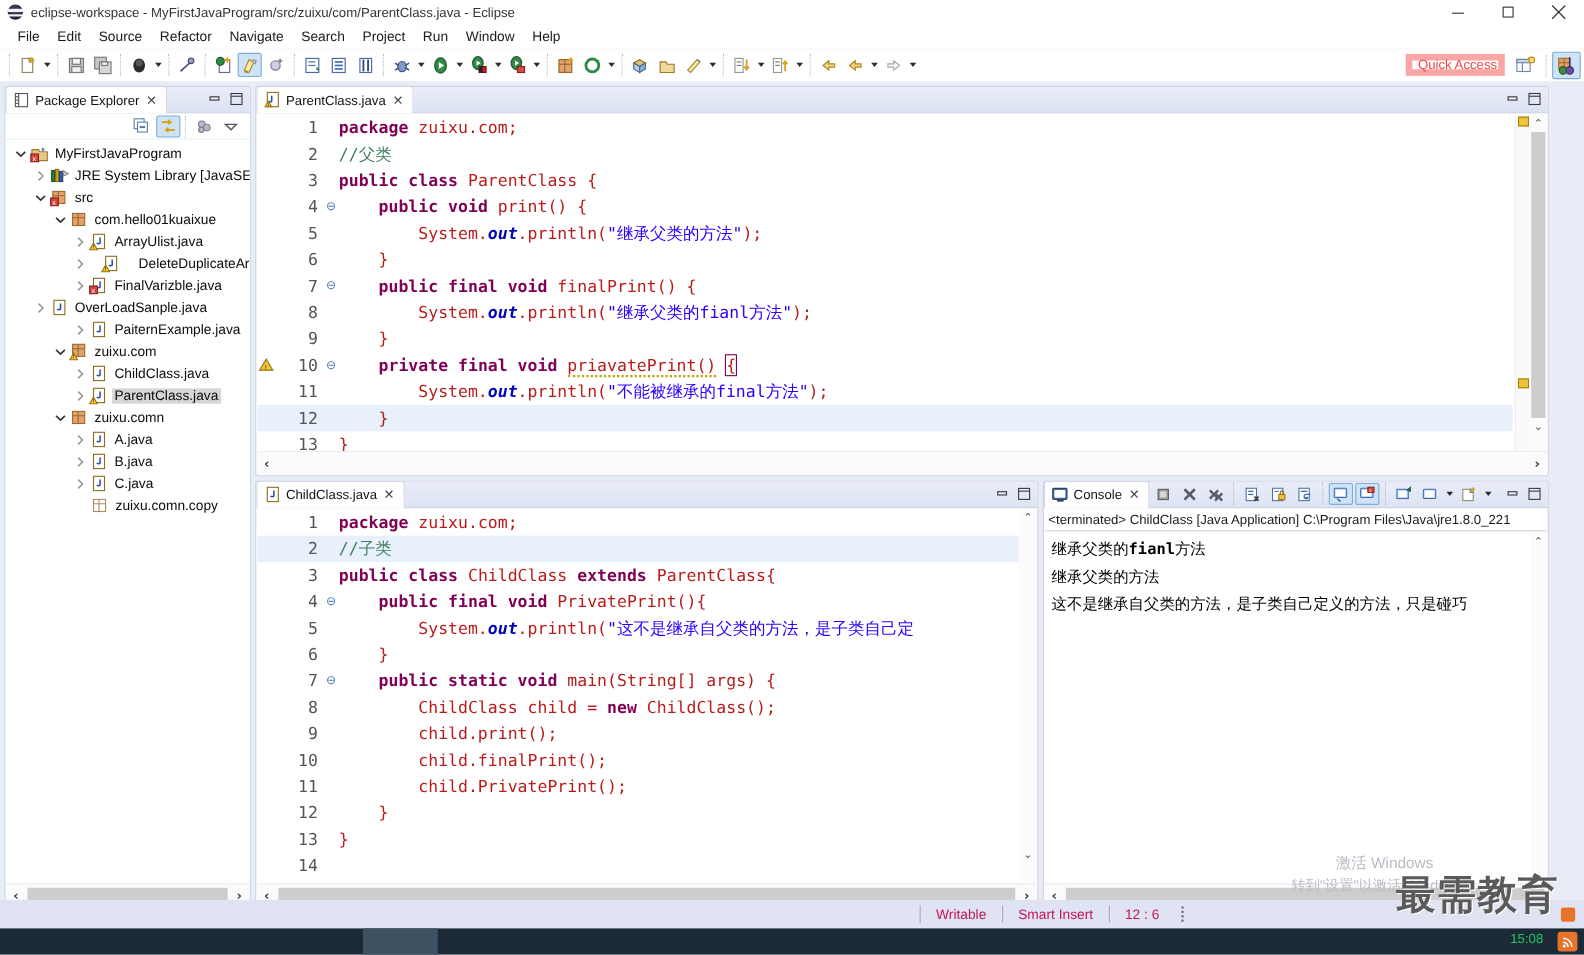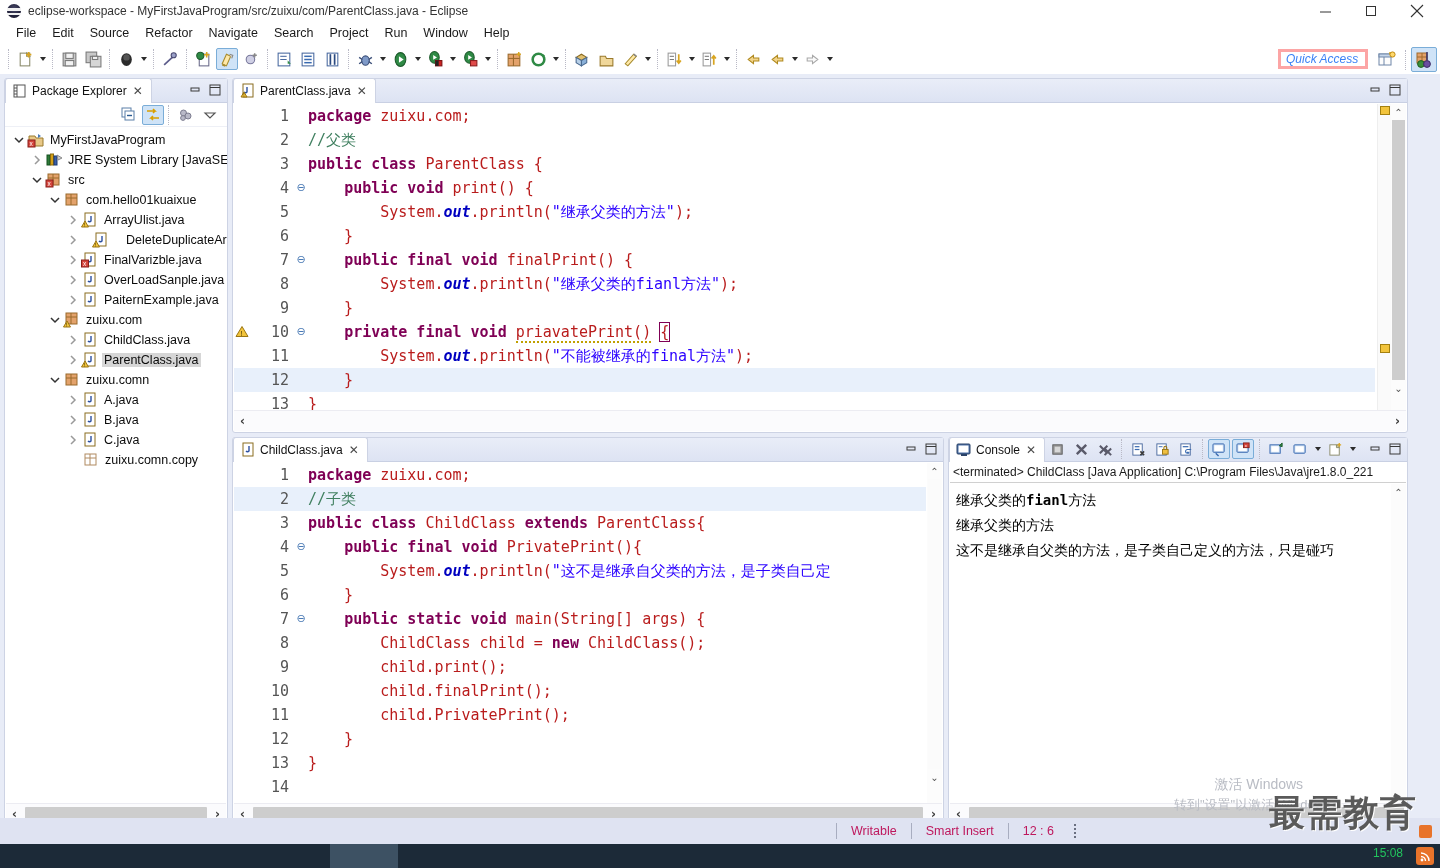--- a/index.html
+++ b/index.html
@@ -92,26 +92,25 @@
   }
   .arrow-dn::after {
     content: ""; width: 0; height: 0;
     border-left: 3.5px solid transparent;
     border-right: 3.5px solid transparent;
     border-top: 4px solid #2b2b2b;
   }
   .quickaccess {
     position: absolute; right: 72px; top: 5px;
     width: 90px; height: 20px;
-    border: 3px solid #fca5a5;
+    border: 6px solid #fca5a5;
     background: #ffffff;
-    font-size: 12px; color: #3b82f6;
+    font-size: 12px; color: #ef4444;
     display: flex; align-items: center;
     padding-left: 5px;
-    font-style: italic;
   }
   .perspbar {
     position: absolute; right: 2px; top: 3px;
     display: flex; align-items: center;
   }
   .pbtn {
     width: 26px; height: 25px; margin: 0 1px;
     display: flex; align-items: center; justify-content: center;
   }
   .pbtn.sel { background: #cfe3f7; border: 1px solid #7aadd8; border-radius: 2px; }
@@ -767,21 +766,21 @@
               </svg>
             </span>
             <span class="ticon"><svg width="18" height="18" viewBox="0 0 18 18">
                 <rect x="4" y="2" width="10" height="13" fill="#fff" stroke="#8a6d1f"></rect>
                 <path d="M10 5 v5 a2 2 0 0 1 -3 0" fill="none" stroke="#2b4fa0" stroke-width="1.4"></path>
                 <rect x="0.5" y="9" width="7" height="7" fill="#d4453c" stroke="#8a1f1a"></rect>
                 <text x="2.1" y="15" font-size="6.5" fill="#fff" font-family="sans-serif">x</text>
               </svg></span>
             <span class="tlabel">FinalVarizble.java</span>
           </div>
-          <div class="trow" style="padding-left: 60px;">
+          <div class="trow" style="padding-left: 24px;">
             <span class="twist">
               <svg width="10" height="10" viewBox="0 0 10 10">
                 <path d="M3 1 l4 4 l-4 4" fill="none" stroke="#9a9a9a" stroke-width="1.5"></path>
               </svg>
             </span>
             <span class="ticon"><svg width="18" height="18" viewBox="0 0 18 18">
                 <rect x="4" y="2" width="10" height="13" fill="#fff" stroke="#8a6d1f"></rect>
                 <path d="M10 5 v5 a2 2 0 0 1 -3 0" fill="none" stroke="#2b4fa0" stroke-width="1.4"></path>
               </svg></span>
             <span class="tlabel">OverLoadSanple.java</span>

